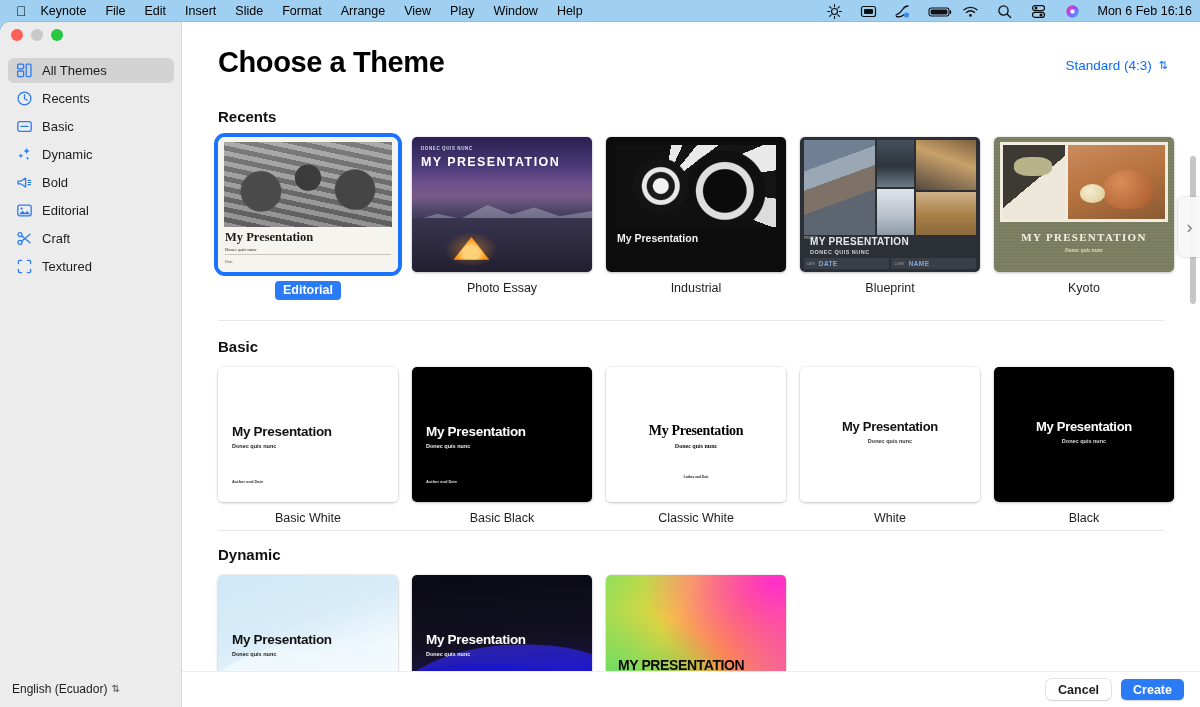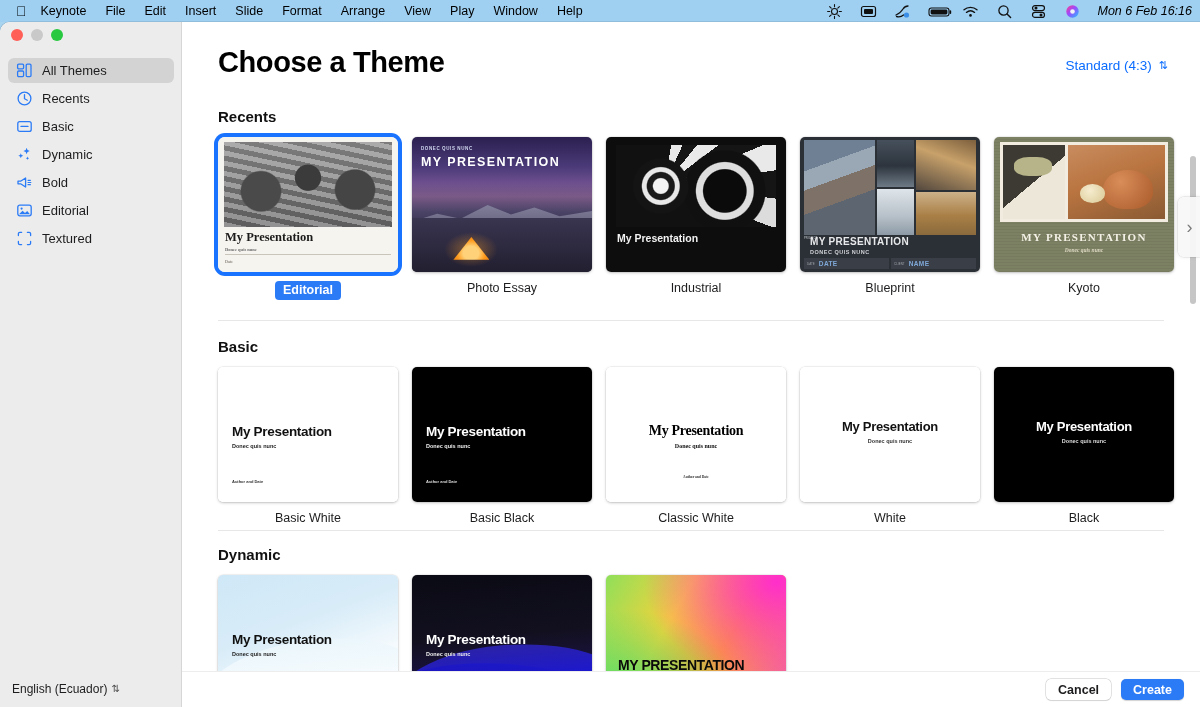--- a/index.html
+++ b/index.html
@@ -15,21 +15,21 @@
     position:absolute; top:0; left:0; width:1200px; height:22px;
     background:#9fd0f2;
     display:flex; align-items:center;
     font-size:12.5px; color:#000;
     padding:0 8px;
   }
   .menubar .apple{ margin:0 14px 0 8px; font-size:14px; line-height:1; }
   .menubar .mi{ margin-right:19px; white-space:nowrap; }
   .menubar .mi.app{ font-weight:normal; }
   .menubar .spacer{ flex:1; }
-  .menubar .clock{ margin-left:16px; font-size:12.5px; white-space:nowrap;font-style:italic; }
+  .menubar .clock{ margin-left:16px; font-size:12.5px; white-space:nowrap; }
   .si{ width:17px; height:17px; display:inline-block; margin-left:17px; position:relative; }
 
   
   .window{
     position:absolute; top:22px; left:0; width:1200px; height:685px;
     background:#ffffff;
     border-top-left-radius:10px;
     overflow:hidden;
     box-shadow:0 0 0 0.5px rgba(0,0,0,.18);
   }
@@ -415,20 +415,30 @@
       <div class="sbitem">
         <svg class="sbicon" viewBox="0 0 17 17">
           <rect x="1.8" y="3.2" width="13.4" height="10.6" rx="2" fill="none" stroke="#2b7bf6" stroke-width="1.3"></rect>
           <circle cx="5.6" cy="6.6" r="1.1" fill="#2b7bf6"></circle>
           <path d="M3 12.2l3.6-3.4 2.4 2.2 2.2-1.9 2.8 3.1z" fill="#2b7bf6"></path>
         </svg>
         <span>Editorial</span>
       </div>
 
 
+      <div class="sbitem">
+        <svg class="sbicon" viewBox="0 0 17 17">
+          <g fill="none" stroke="#2b7bf6" stroke-width="1.3" stroke-linecap="round">
+            <circle cx="4" cy="12.4" r="2"></circle>
+              <circle cx="4" cy="4.6" r="2"></circle>
+            <path d="M5.6 11.2L14 4.2M5.6 5.8L14 12.8"></path>
+            </g>
+        </svg>
+        <span>Craft</span>
+      </div>
 
       <div class="sbitem">
         <svg class="sbicon" viewBox="0 0 17 17">
           <g fill="none" stroke="#2b7bf6" stroke-width="1.3" stroke-linecap="round">
             <path d="M2.4 5.6V3.8a1.4 1.4 0 0 1 1.4-1.4h1.8M11.4 2.4h1.8a1.4 1.4 0 0 1 1.4 1.4v1.8M14.6 11.4v1.8a1.4 1.4 0 0 1-1.4 1.4h-1.8M5.6 14.6H3.8a1.4 1.4 0 0 1-1.4-1.4v-1.8"></path>
             </g>
         </svg>
         <span>Textured</span>
       </div>
     </div>

